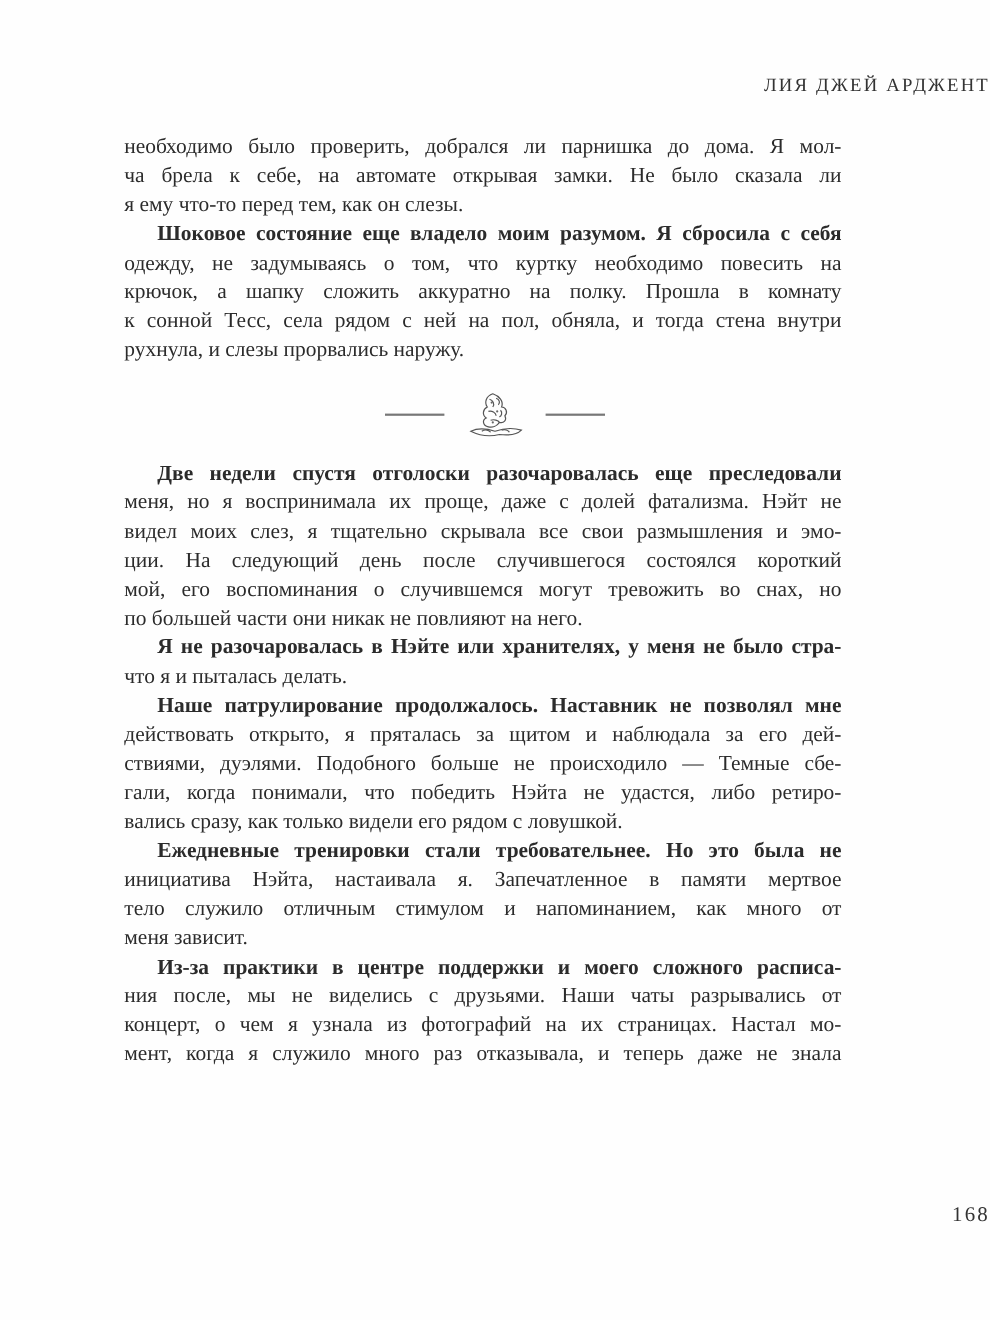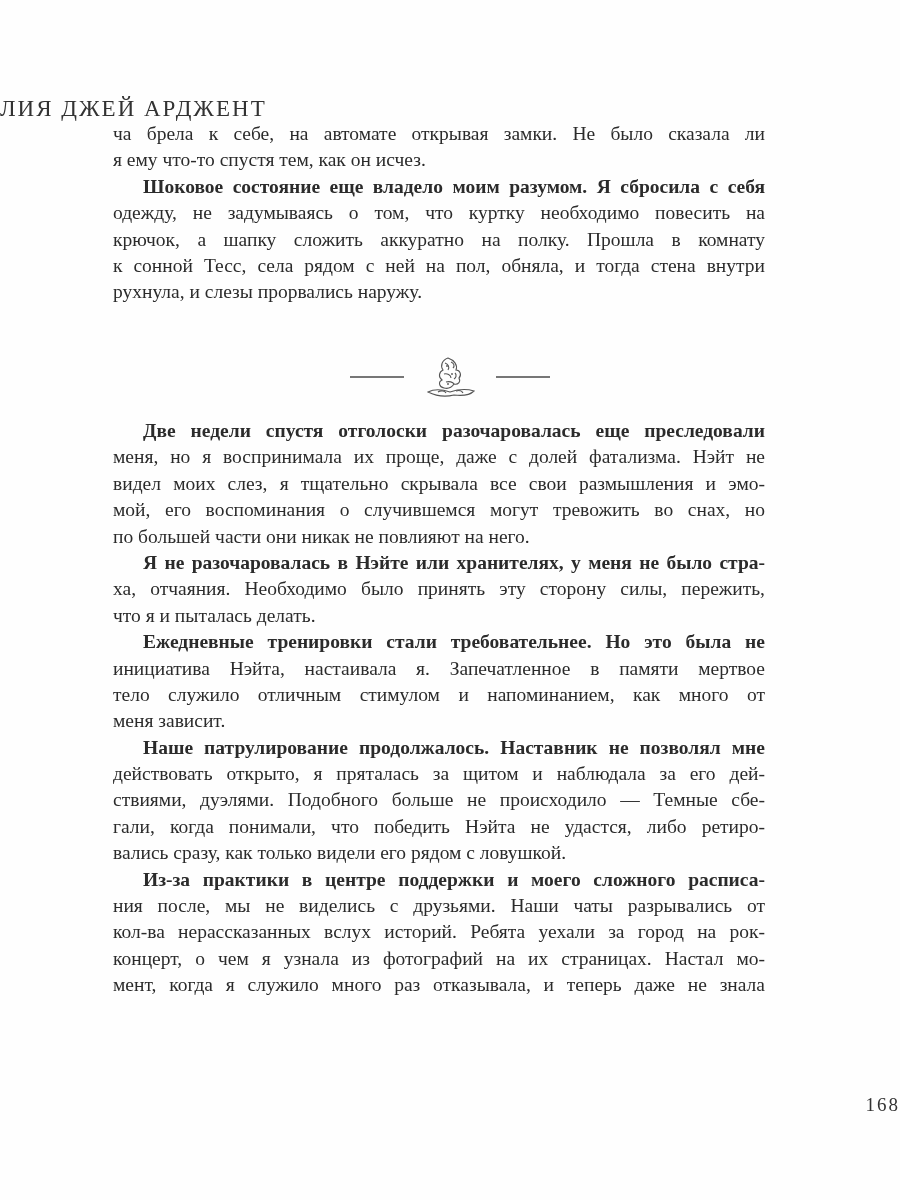--- a/index.html
+++ b/index.html
@@ -1,20 +1,20 @@
 <!DOCTYPE html>
 <html><head>
 <meta charset="utf-8">
 <style>
   html, body { margin: 0; padding: 0; background: #ffffff; }
   body { width: 900px; height: 1200px; position: relative; overflow: hidden;
          font-family: "Liberation Serif", "DejaVu Serif", serif; color: #2a2a2a; }
   .page { position: absolute; left: 0; top: 0; width: 900px; height: 1200px; background: #fefefe; }
-  .running-head { position: absolute; top: 68px; left: 0; width: 900px; text-align: left;
-                  font-size: 23px; letter-spacing: 2px; color: #333; margin-top: 28px; }
+  .running-head { position: absolute; top: 68px; left: 0; width: 900px; text-align: right;
+                  font-size: 17px; letter-spacing: 2px; color: #333; }
   .body-block { position: absolute; left: 113px; width: 652px; font-size: 19.5px; color: #2b2b2b; }
   .line { height: 26.4px; line-height: 26.4px; white-space: nowrap; text-align: justify;
           text-align-last: justify; }
   .line.last { text-align-last: left; }
   .line.indent { text-indent: 30px; font-weight: bold; }
   .block-a { top: 121px; }
   .block-b { top: 418px; }
   .ornament { position: absolute; top: 352px; left: 0; width: 900px; height: 50px;
               display: flex; justify-content: center; align-items: center; gap: 14px; }
   .ornament .rule { width: 54px; height: 1.5px; background: #777; }
@@ -25,22 +25,23 @@
 </head>
 <body>
 
 <div class="page">
 
   <div class="running-head">ЛИЯ ДЖЕЙ АРДЖЕНТ</div>
 
   <div class="body-block block-a">
 
     <div>
+      <div class="line">необходимо было проверить, добрался ли парнишка до дома. Я мол-</div>
       <div class="line">ча брела к себе, на автомате открывая замки. Не было сказала ли</div>
-      <div class="line last">я ему что-то спустя тем, как он исчез.</div>
+      <div class="line last">я ему что-то перед тем, как он слезы.</div>
     </div>
 
     <div>
       <div class="line indent">Шоковое состояние еще владело моим разумом. Я сбросила с себя</div>
       <div class="line">одежду, не задумываясь о том, что куртку необходимо повесить на</div>
       <div class="line">крючок, а шапку сложить аккуратно на полку. Прошла в комнату</div>
       <div class="line">к сонной Тесс, села рядом с ней на пол, обняла, и тогда стена внутри</div>
       <div class="line last">рухнула, и слезы прорвались наружу.</div>
     </div>
   </div>
@@ -62,45 +63,44 @@
       </g>
     </svg>
     <div class="rule"></div>
   </div>
 
   <div class="body-block block-b">
     <div>
       <div class="line indent">Две недели спустя отголоски разочаровалась еще преследовали</div>
       <div class="line">меня, но я воспринимала их проще, даже с долей фатализма. Нэйт не</div>
       <div class="line">видел моих слез, я тщательно скрывала все свои размышления и эмо-</div>
+      <div class="line">ции. На следующий день после случившегося состоялся короткий</div>
       <div class="line">мой, его воспоминания о случившемся могут тревожить во снах, но</div>
       <div class="line last">по большей части они никак не повлияют на него.</div>
     </div>
     <div>
       <div class="line indent">Я не разочаровалась в Нэйте или хранителях, у меня не было стра-</div>
-      <div class="line">ха, отчаяния. Необходимо было принять эту сторону силы, пережить,</div>
       <div class="line last">что я и пыталась делать.</div>
-    </div>
-    <div>
-      <div class="line indent">Ежедневные тренировки стали требовательнее. Но это была не</div>
-      <div class="line">инициатива Нэйта, настаивала я. Запечатленное в памяти мертвое</div>
-      <div class="line">тело служило отличным стимулом и напоминанием, как много от</div>
-      <div class="line last">меня зависит.</div>
     </div>
     <div>
       <div class="line indent">Наше патрулирование продолжалось. Наставник не позволял мне</div>
       <div class="line">действовать открыто, я пряталась за щитом и наблюдала за его дей-</div>
       <div class="line">ствиями, дуэлями. Подобного больше не происходило — Темные сбе-</div>
       <div class="line">гали, когда понимали, что победить Нэйта не удастся, либо ретиро-</div>
       <div class="line last">вались сразу, как только видели его рядом с ловушкой.</div>
     </div>
     <div>
+      <div class="line indent">Ежедневные тренировки стали требовательнее. Но это была не</div>
+      <div class="line">инициатива Нэйта, настаивала я. Запечатленное в памяти мертвое</div>
+      <div class="line">тело служило отличным стимулом и напоминанием, как много от</div>
+      <div class="line last">меня зависит.</div>
+    </div>
+    <div>
       <div class="line indent">Из-за практики в центре поддержки и моего сложного расписа-</div>
       <div class="line">ния после, мы не виделись с друзьями. Наши чаты разрывались от</div>
-      <div class="line">кол-ва нерассказанных вслух историй. Ребята уехали за город на рок-</div>
       <div class="line">концерт, о чем я узнала из фотографий на их страницах. Настал мо-</div>
       <div class="line">мент, когда я служило много раз отказывала, и теперь даже не знала</div>
     </div>
   </div>
 
   <div class="folio">168</div>
 
 </div>
 
 </body></html>

